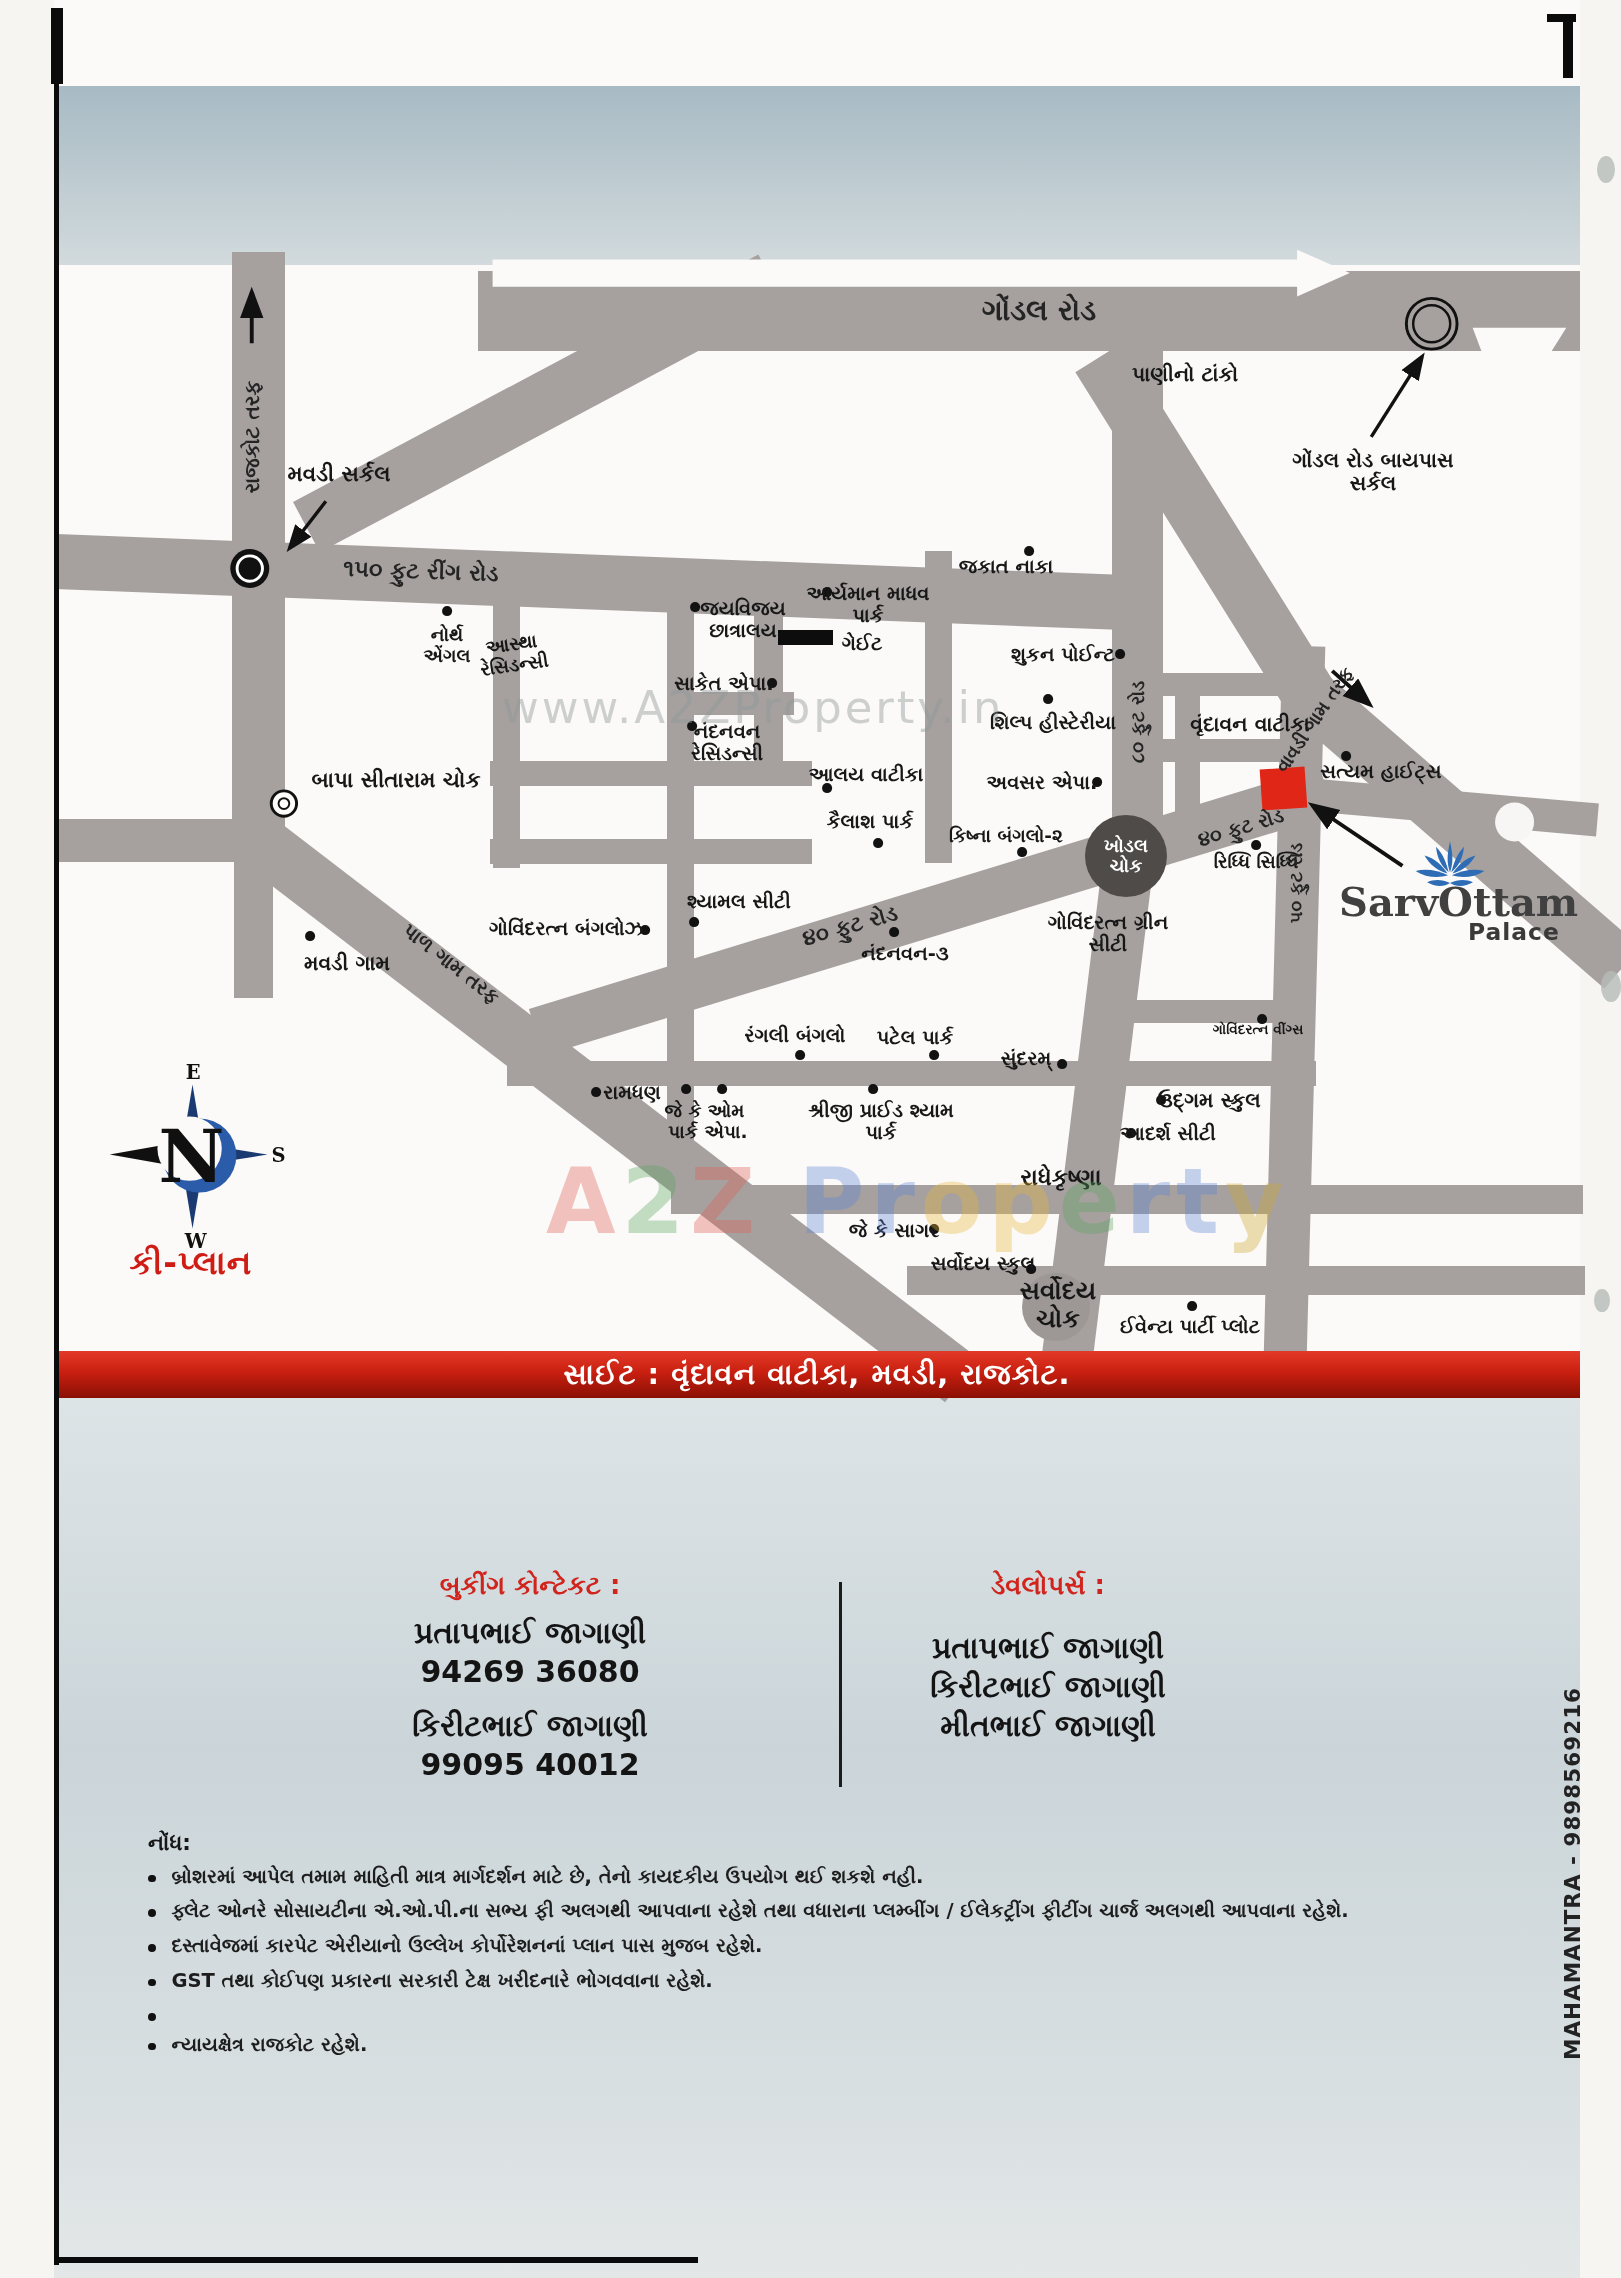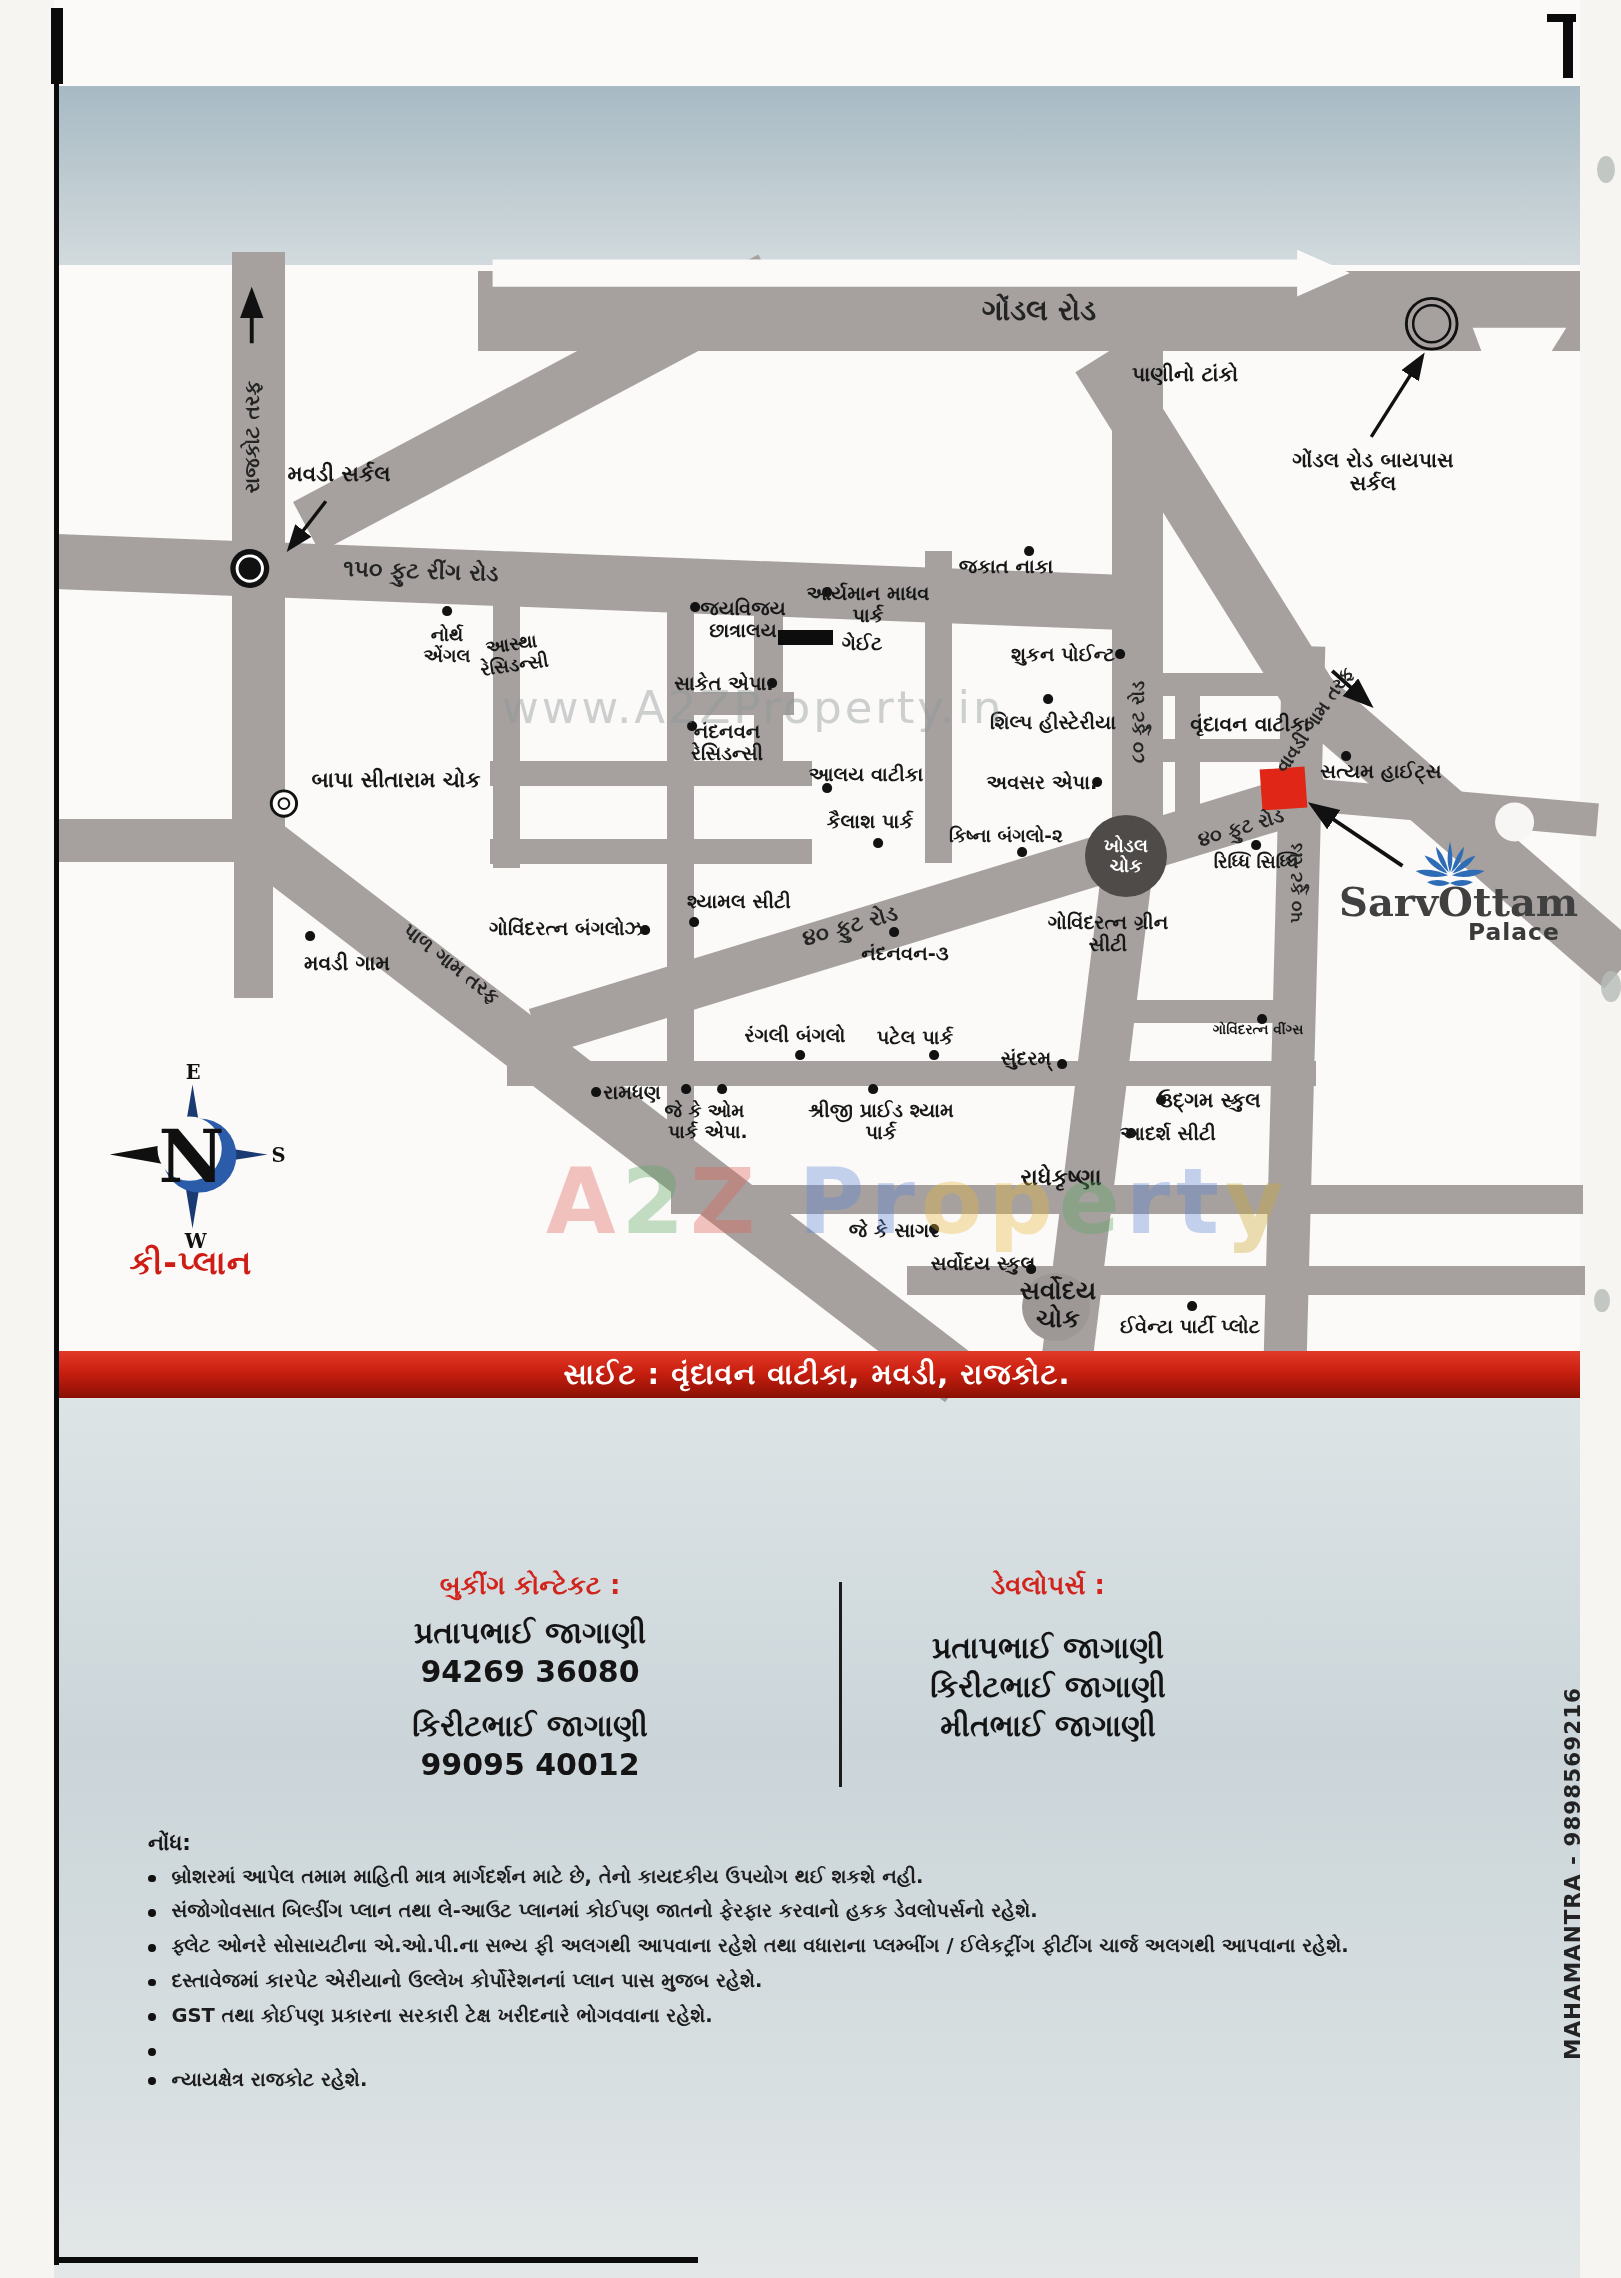--- a/index.html
+++ b/index.html
@@ -259,24 +259,20 @@
   </div>
 
   <div style="position:absolute;left:148px;top:1830px;width:1365px;z-index:8;">
     <div style="font-size:21.5px;font-weight:bold;color:#161616;margin-bottom:9.8px;">નોંધ:</div>
     <div class="note-row">
         <span class="bullet"></span>
         <span>બ્રોશરમાં આપેલ તમામ માહિતી માત્ર માર્ગદર્શન માટે છે, તેનો કાયદકીય ઉપયોગ થઈ શકશે નહી.</span>
       </div>
     <div class="note-row">
         <span class="bullet"></span>
-        <span>સંજોગોવસાત બિલ્ડીંગ પ્લાન તથા લે-આઉટ પ્લાનમાં કોઈપણ જાતનો ફેરફાર કરવાનો હકક ડેવલોપર્સનો રહેશે.</span>
-      </div>
-    <div class="note-row">
-        <span class="bullet"></span>
         <span>ફ્લેટ ઓનરે સોસાયટીના એ.ઓ.પી.ના સભ્ય ફી અલગથી આપવાના રહેશે તથા વધારાના પ્લમ્બીંગ / ઈલેકટ્રીંગ ફીટીંગ ચાર્જ અલગથી આપવાના રહેશે.</span>
       </div>
     <div class="note-row">
         <span class="bullet"></span>
         <span>દસ્તાવેજમાં કારપેટ એરીયાનો ઉલ્લેખ કોર્પોરેશનનાં પ્લાન પાસ મુજબ રહેશે.</span>
       </div>
     <div class="note-row">
         <span class="bullet"></span>
         <span>GST તથા કોઈપણ પ્રકારના સરકારી ટેક્ષ ખરીદનારે ભોગવવાના રહેશે.</span>
       </div>

